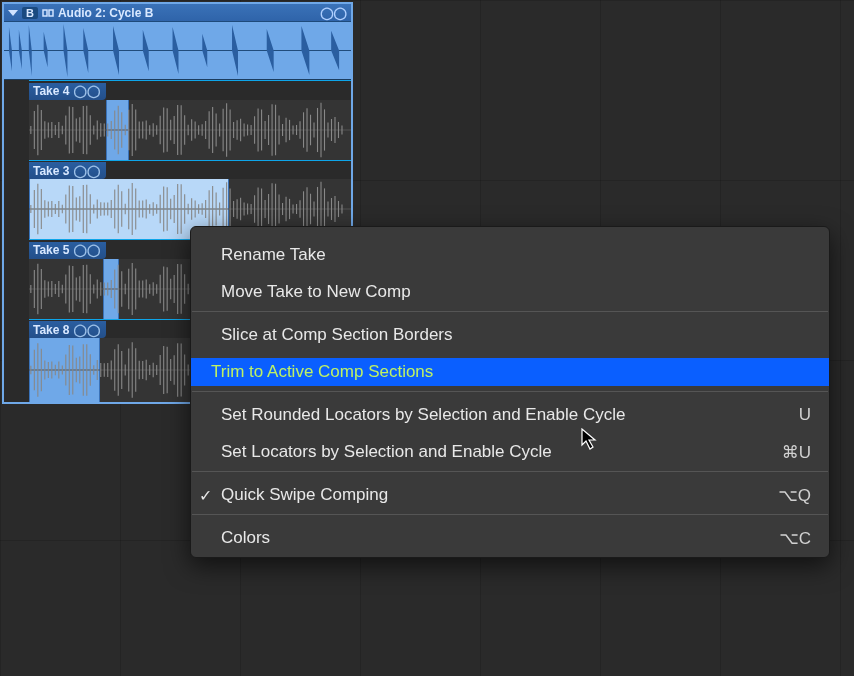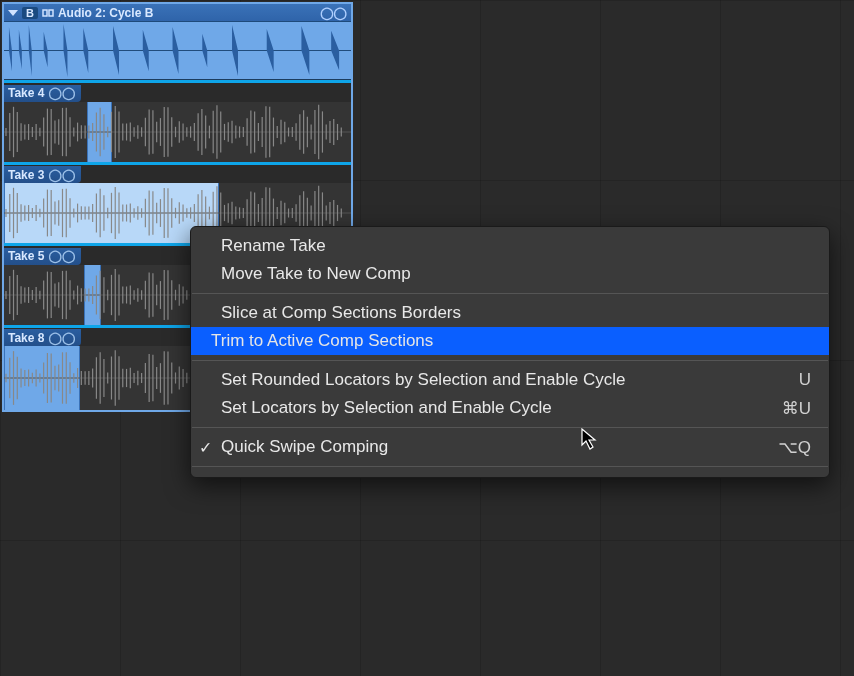--- a/index.html
+++ b/index.html
@@ -45,21 +45,22 @@
     
     .comp-row {
       height: 58px;
       background:#6fa8e8;
       position:relative;
       overflow:hidden;
       border-bottom:1px solid #1b3c5e;
     }
     
     .take-row {
-      border-top:3px solid #0ea5e9;
+      border-top:1px solid #0ea5e9;
+      margin-left:25px;
     }
     .take-label {
       display:inline-flex;
       align-items:center;
       gap:4px;
       background: linear-gradient(#2a5ea0,#234f8a);
       color:#d8e8ff;
       font-size:12px;
       font-weight:600;
       padding:1px 6px 1px 4px;
@@ -96,24 +97,25 @@
       padding:5px 0;
       color:#e8e8e8;
       font-size:17px;
     }
     .menu-item {
       display:flex;
       align-items:center;
       padding:3px 18px 3px 30px;
       height:28px;
       position:relative;
+      margin-top:9px;
     }
     .menu-item.highlighted {
       background:#0a5fff;
-      color:#e5e5e5;
+      color:#bef264;
       padding-left:20px;
     }
     .menu-item .check {
       position:absolute;
       left:8px;
       font-size:16px;
     }
     .menu-item .label { flex:1; }
     .menu-item .shortcut { color:#d0d0d0; font-size:17px; }
     .menu-sep {
@@ -577,21 +579,21 @@
 
     <span class="label">Rename Take</span>
     </div>
     <div class="menu-item">
 
     <span class="label">Move Take to New Comp</span>
     </div>
     <div class="menu-sep"></div>
     <div class="menu-item">
 
-    <span class="label">Slice at Comp Sections Borders</span>
+    <span class="label">Slice at Comp Section Borders</span>
     </div>
     <div class="menu-item highlighted">
 
     <span class="label">Trim to Active Comp Sections</span>
     </div>
     <div class="menu-sep"></div>
     <div class="menu-item">
 
     <span class="label">Set Rounded Locators by Selection and Enable Cycle</span>
     <span class="shortcut">U</span>
@@ -601,17 +603,22 @@
     <span class="label">Set Locators by Selection and Enable Cycle</span>
     <span class="shortcut">⌘U</span>
     </div>
     <div class="menu-sep"></div>
     <div class="menu-item">
     <span class="check">✓</span>
     <span class="label">Quick Swipe Comping</span>
     <span class="shortcut">⌥Q</span>
     </div>
     <div class="menu-sep"></div>
+    <div class="menu-item">
+
+    <span class="label">Colors</span>
+    <span class="shortcut">⌥C</span>
+    </div>
   </div>
 
 <svg class="cursor" viewBox="0 0 20 22">
   <path d="M1 1 L1 17 L5 13 L9 21 L12 19 L8 12 L14 12 Z" fill="#000" stroke="#fff" stroke-width="1.2"></path>
 </svg>
 
 </body></html>

